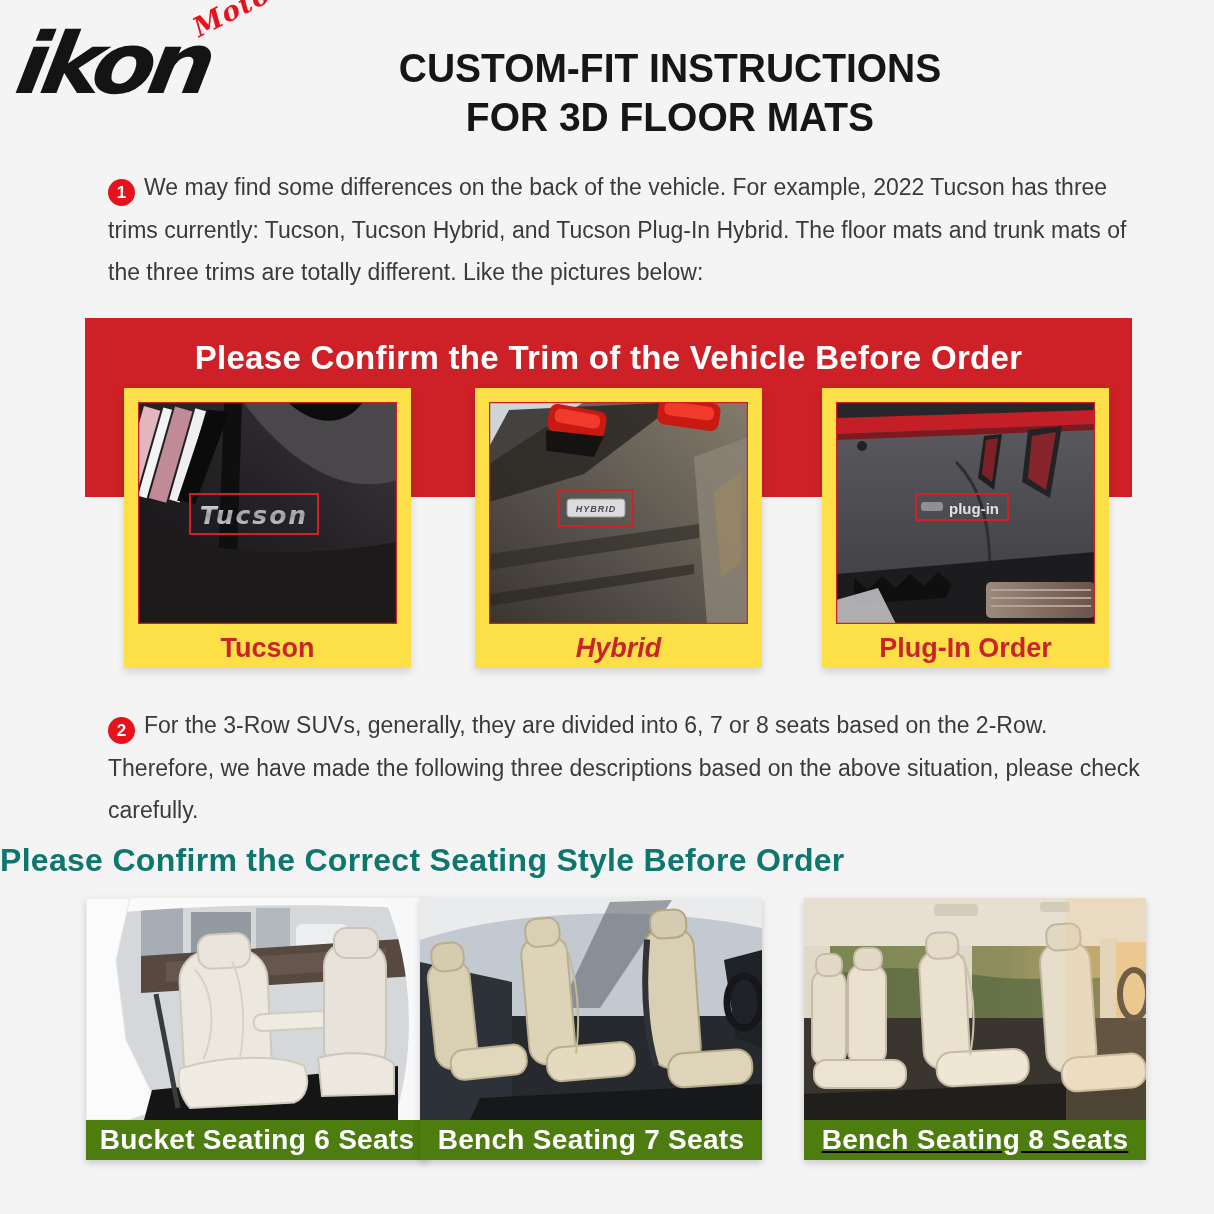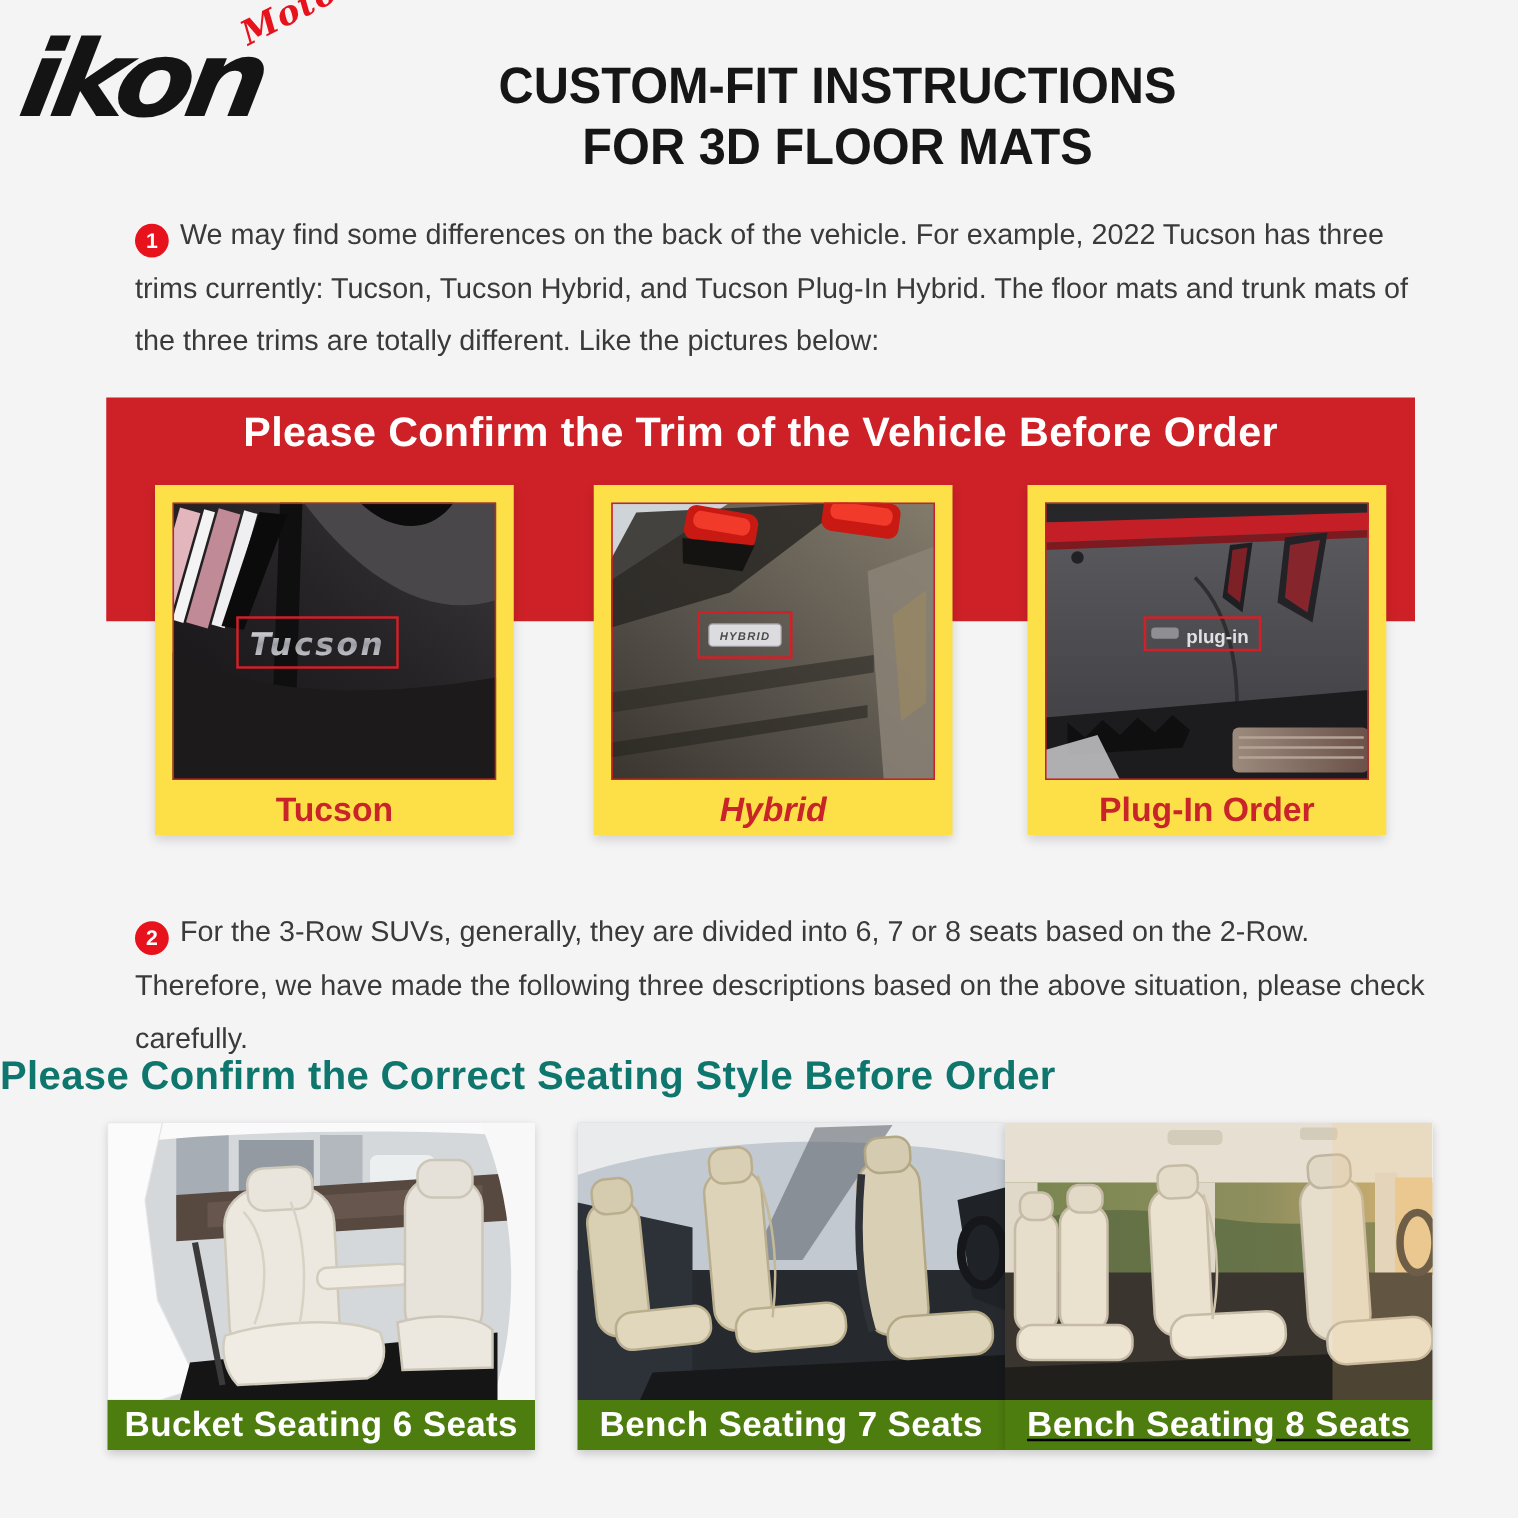--- a/index.html
+++ b/index.html
@@ -20,43 +20,43 @@
     font-size:27px; letter-spacing:1px; color:#e8121d;
     transform:rotate(-27deg); transform-origin:left bottom; text-align:center;
   }
   .title { position:absolute; left:340px; top:44px; width:660px; text-align:center;
     font-weight:bold; font-size:41px; line-height:49px; color:#161616;
     letter-spacing:0px; transform:scaleX(0.95); transform-origin:center top; }
 
   
   .step { position:absolute; left:108px; width:1035px; font-size:23px; line-height:42.5px; color:#3a3a3a; }
   .step-1 { top:166px; }
-  .step-2 { top:704px;margin-top:20px; }
+  .step-2 { top:704px; }
   .num-badge {
     display:inline-block; width:27px; height:27px; margin-right:9px; vertical-align:-3px;
     background:#e8121d; color:#ffffff; border-radius:50%;
     font-weight:bold; font-size:17px; line-height:27px; text-align:center;
   }
 
   
   .trim-banner { position:absolute; left:85px; top:318px; width:1047px; height:179px; background:#cd2127; }
-  .trim-heading { padding-top:9px; text-align:center; color:#ffffff; font-weight:bold; font-size:33px; letter-spacing:0.3px; }
+  .trim-heading { padding-top:21px; text-align:center; color:#ffffff; font-weight:bold; font-size:33px; letter-spacing:0.3px; }
   .trim-card {
     position:absolute; top:388px; width:287px; height:280px; background:#fde047;
     box-shadow:0 4px 8px rgba(0,0,0,0.14); text-align:center;
   }
   .trim-card .photo { margin:14px auto 0 auto; width:259px; height:222px; display:block; }
   .card-1 { left:124px; } .card-2 { left:475px;font-style:italic; } .card-3 { left:822px; }
   .trim-label { margin-top:9px; font-weight:bold; font-size:27px; color:#c9242a; }
 
   
   .seating-heading { position:absolute; left:0; top:842px; width:1214px; 
     font-weight:bold; font-size:32px; color:#0f766e; letter-spacing:0.3px; }
   .seat-fig { position:absolute; top:898px; width:342px; height:262px; box-shadow:0 3px 7px rgba(0,0,0,0.18); }
-  .fig-1 { left:86px; } .fig-2 { left:462px; } .fig-3 { left:804px;text-decoration:underline; }
+  .fig-1 { left:86px; } .fig-2 { left:420px; } .fig-3 { left:804px;text-decoration:underline; }
   .seat-fig svg.photo { display:block; width:342px; height:222px; }
   .seat-bar { width:342px; height:40px; background:#4d7c0f; color:#ffffff; text-align:center;
     font-weight:bold; font-size:28px; line-height:40px; letter-spacing:0.3px; }
 </style>
 </head>
 <body>
 
 <div class="stage">
 
   <div class="logo">

